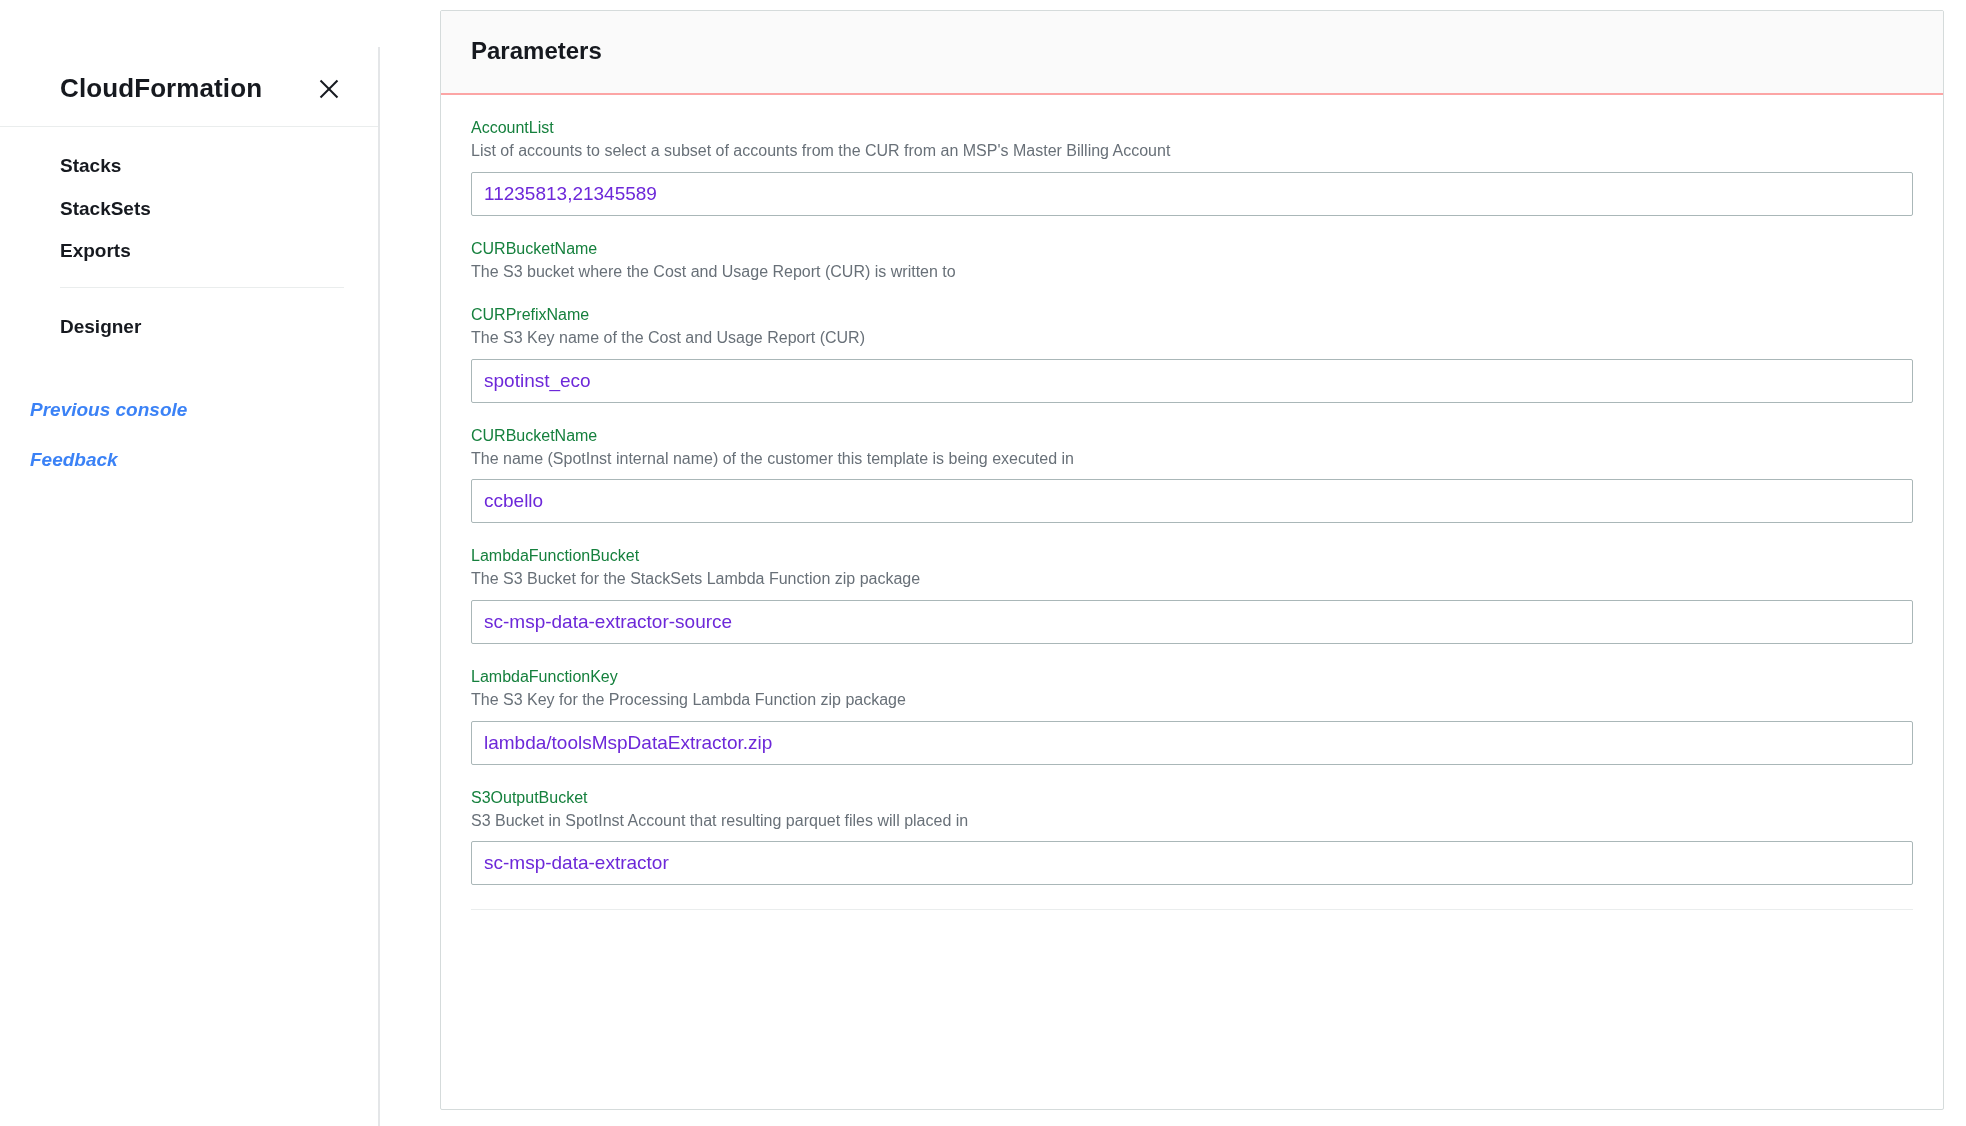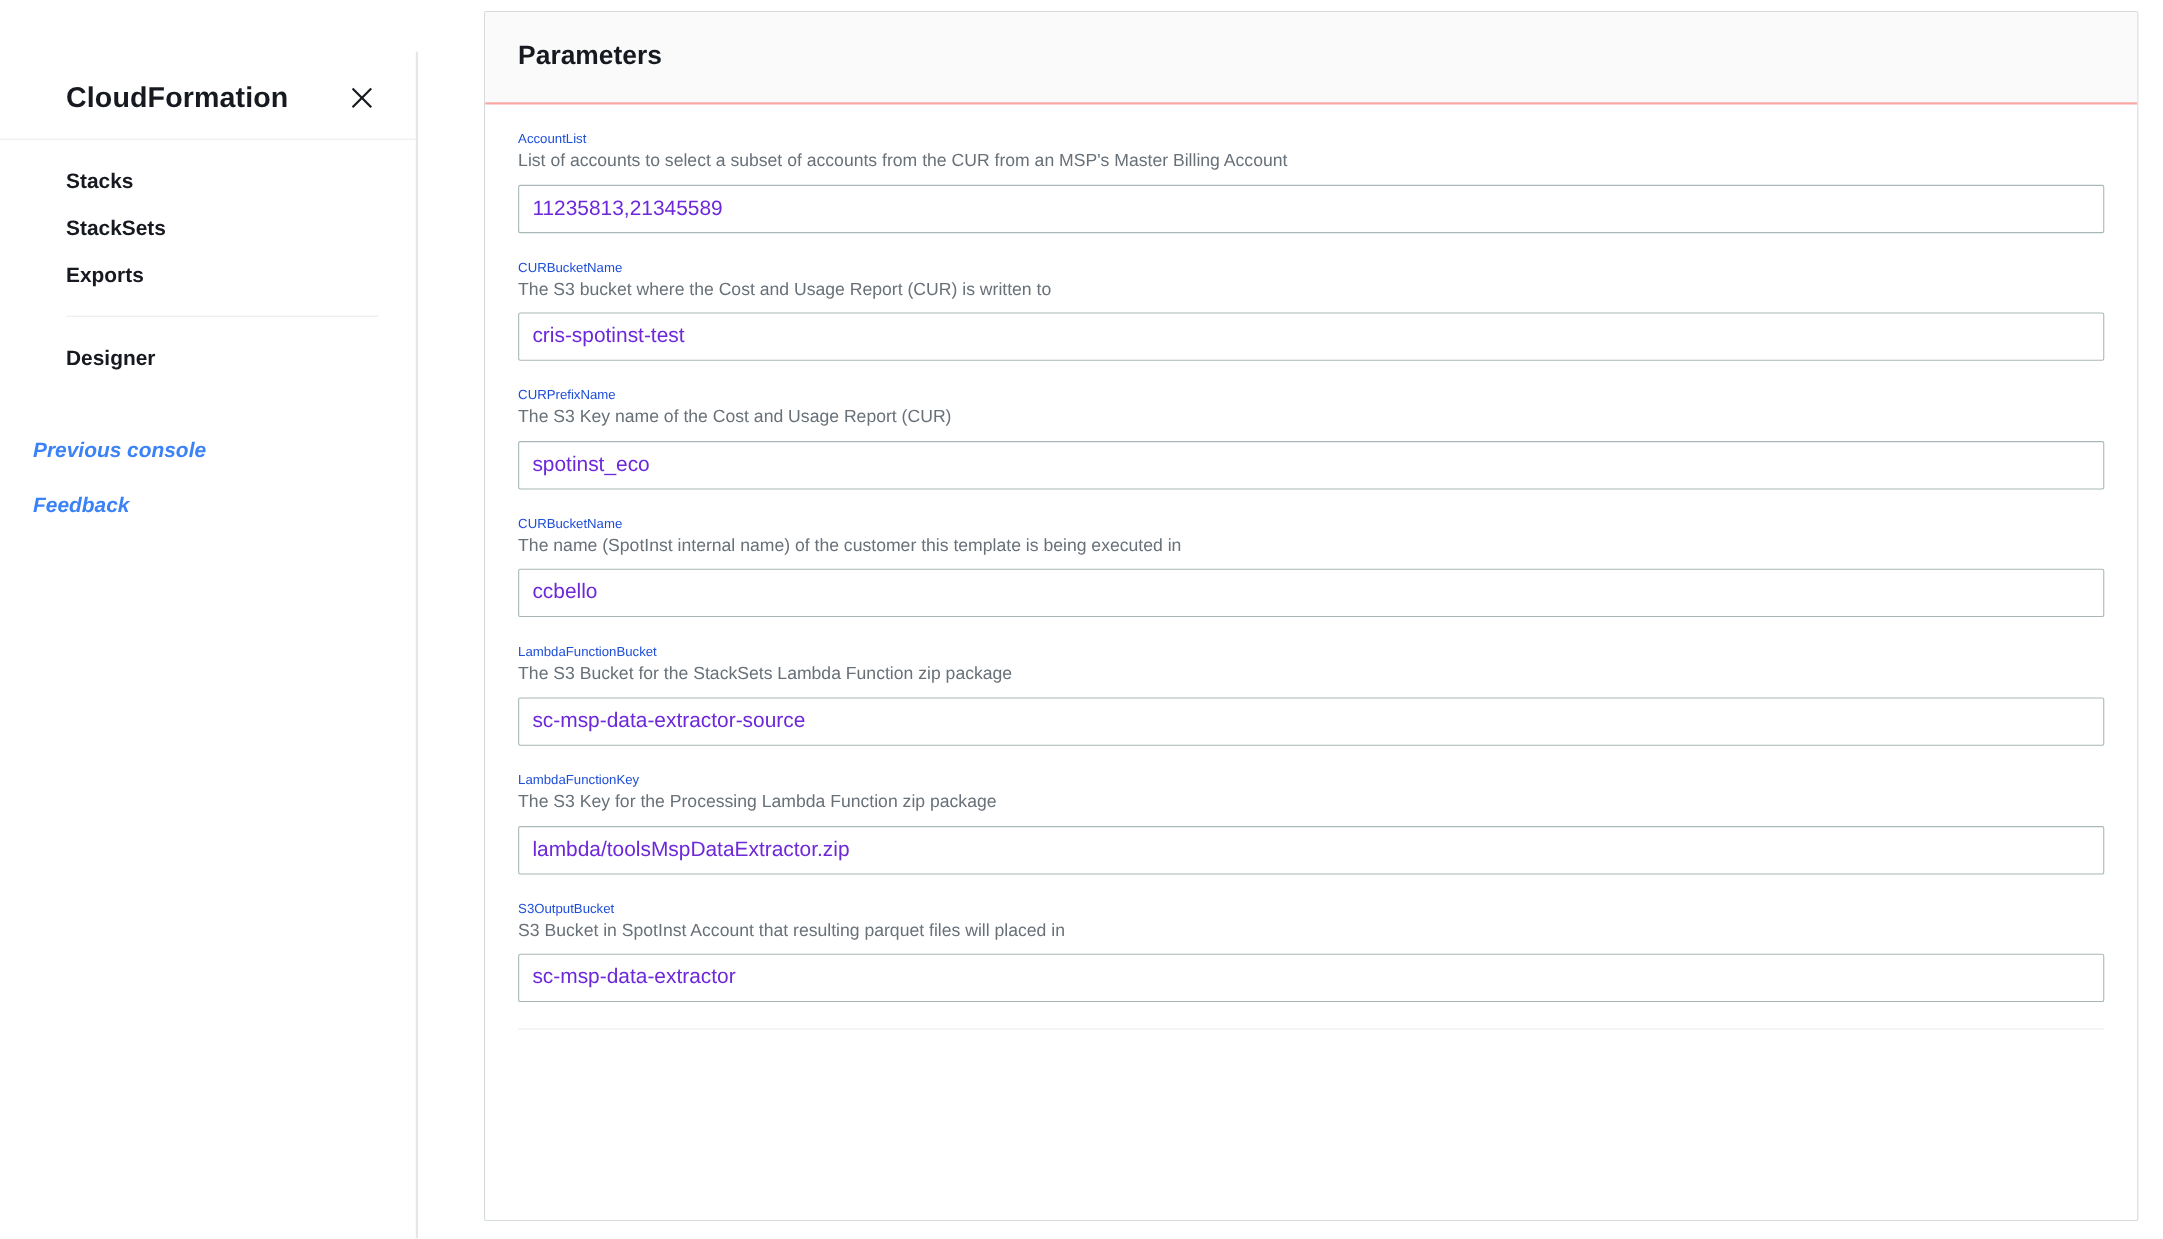--- a/index.html
+++ b/index.html
@@ -120,22 +120,22 @@
     color: #545b64;
     line-height: 1.4;
   }
   .panel-body {
     padding: 24px 30px 20px 30px;
   }
   .field {
     margin-bottom: 24px;
   }
   .field-label {
-    font-size: 12px;
-    color: #1d4ed8;
+    font-size: 16px;
+    color: #15803d;
     margin-bottom: 3px;
   }
   .field-hint {
     font-size: 16px;
     color: #687078;
     margin-bottom: 10px;
     line-height: 1.35;
   }
   .field-input {
     width: 100%;
@@ -190,21 +190,20 @@
 
         <div class="field">
           <div class="field-label">AccountList</div>
           <div class="field-hint">List of accounts to select a subset of accounts from the CUR from an MSP's Master Billing Account</div>
           <input class="field-input" type="text" value="11235813,21345589" style="">
         </div>
 
         <div class="field">
           <div class="field-label">CURBucketName</div>
           <div class="field-hint">The S3 bucket where the Cost and Usage Report (CUR) is written to</div>
-          <input class="field-input" type="text" value="cris-spotinst-test" style="">
         </div>
 
         <div class="field">
           <div class="field-label">CURPrefixName</div>
           <div class="field-hint">The S3 Key name of the Cost and Usage Report (CUR)</div>
           <input class="field-input" type="text" value="spotinst_eco" style="">
         </div>
 
         <div class="field">
           <div class="field-label">CURBucketName</div>

